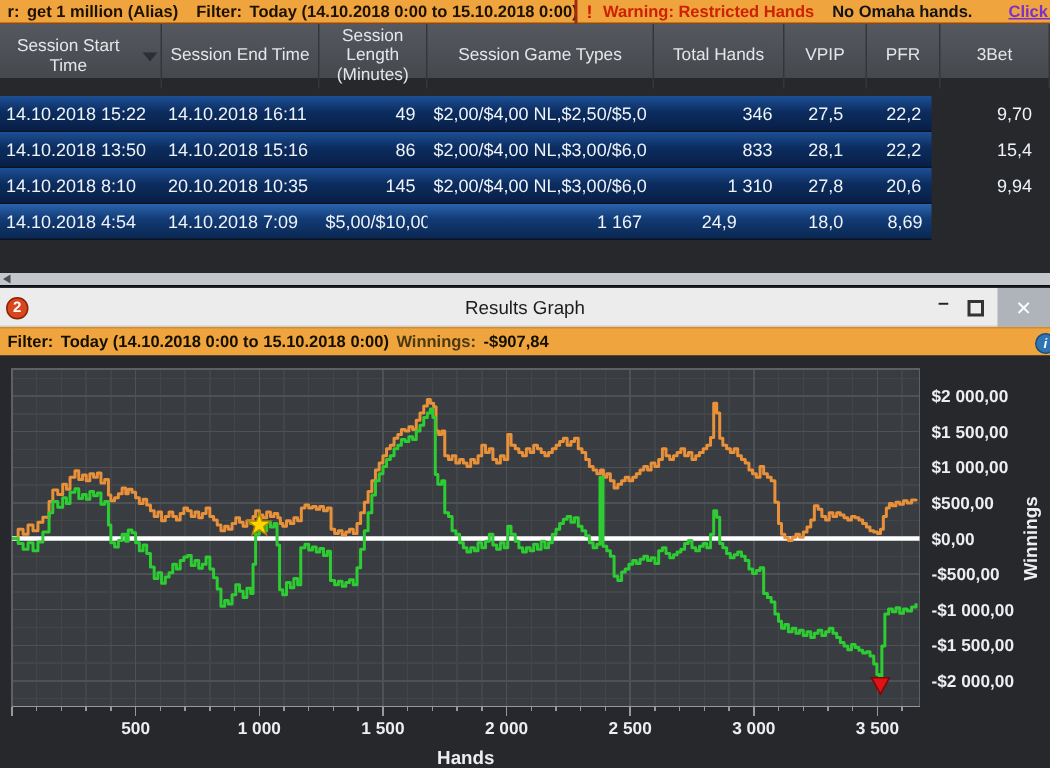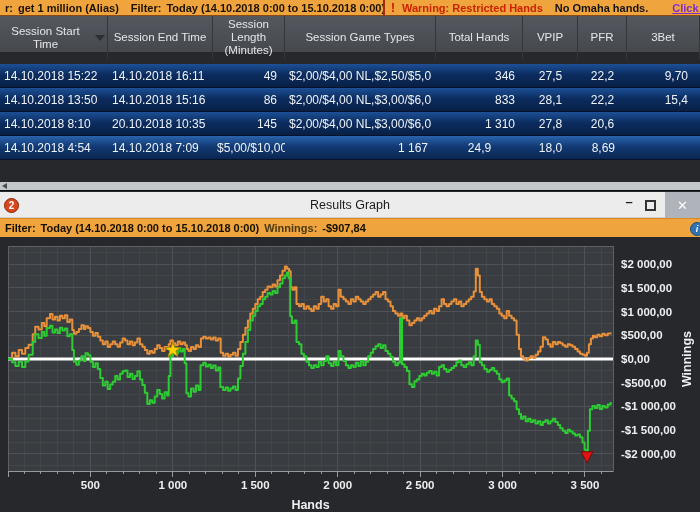--- a/index.html
+++ b/index.html
@@ -19,21 +19,21 @@
   .warn-link { color:#7a2fd0; text-decoration:underline; cursor:pointer; }
 
   
   .grid8 { display:grid; grid-template-columns:108px 105px 72px 151px 87px 55px 49px 73px; }
   .thead { position:absolute; left:0; top:16px; width:700px; height:36px;
     background:linear-gradient(180deg,#55595f 0%,#45494e 100%); }
   .th { display:flex; align-items:center; justify-content:center; text-align:center;
     color:#e4e6e9; font-size:11.5px; line-height:13px; border-right:1px solid #34373a; padding:2px; position:relative; }
   .sort-arrow { width:0; height:0; border-left:5px solid transparent; border-right:5px solid transparent;
     border-top:6px solid #2c2f33; margin-left:6px; flex:0 0 auto; }
-  .tbody { position:absolute; left:0; top:64px; width:700px; }
+  .tbody { position:absolute; left:0; top:64px; width:621px; }
   .trow { height:24px; background:linear-gradient(180deg,#1d5096 0%,#0c2d60 45%,#081f46 100%);
     border-bottom:1px solid #05122a; color:#eef3f9; font-size:12px; }
   .trow.selected { background:linear-gradient(180deg,#2a64ae 0%,#123a74 45%,#0a2752 100%); }
   .td { display:flex; align-items:center; overflow:hidden; white-space:nowrap; padding:0 4px; }
   .td.right { justify-content:flex-end; padding-right:8px; }
   .td.center { justify-content:center; }
   .td.r12 { justify-content:flex-end; padding-right:12px; }
   .summary { position:absolute; left:0; top:162px; width:700px; height:20px;
     background:#25282c; color:#e3e7ec; font-size:12px; border-top:2px solid #141619; }
   .hscroll { position:absolute; left:0; top:182px; width:700px; height:8px; background:#c3c7cc; }
@@ -134,20 +134,21 @@
         <div class="td r12">15,4</div>
       </div>
       <div class="trow grid8">
         <div class="td ">14.10.2018 8:10</div>
         <div class="td ">20.10.2018 10:35</div>
         <div class="td right">145</div>
         <div class="td ">$2,00/$4,00 NL,$3,00/$6,0</div>
         <div class="td right">1 310</div>
         <div class="td center">27,8</div>
         <div class="td center">20,6</div>
+        <div class="td r12">9,94</div>
       </div>
       <div class="trow grid8 selected">
         <div class="td ">14.10.2018 4:54</div>
         <div class="td ">14.10.2018 7:09</div>
         <div class="td ">$5,00/$10,00 NL,$3,00/$6,</div>
         <div class="td right">1 167</div>
         <div class="td center">24,9</div>
         <div class="td center">18,0</div>
         <div class="td r12">8,69</div>
       </div>

